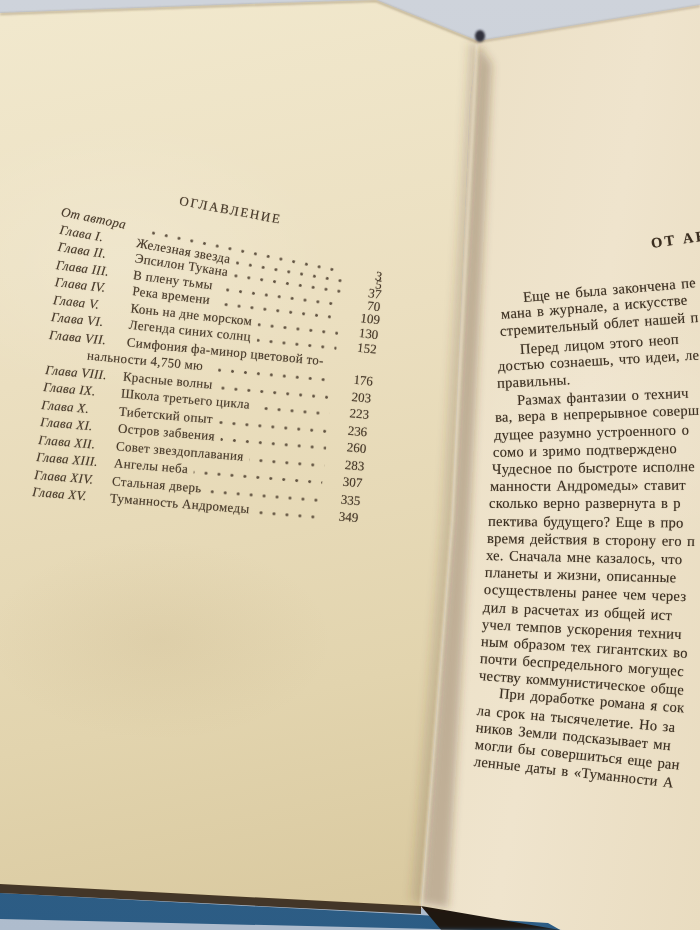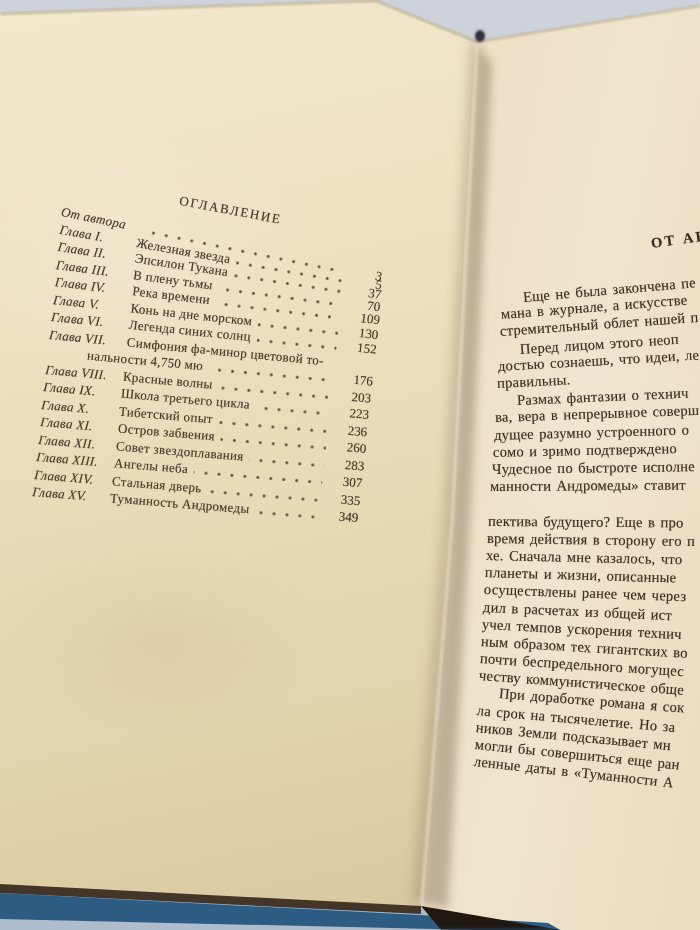--- a/index.html
+++ b/index.html
@@ -214,20 +214,21 @@
         <div class="rp-line" style="left: 499.9px; top: 323.4px; transform: rotate(-4.08deg);">стремительный облет нашей п</div>
         <div class="rp-line" style="left: 519.9px; top: 340.6px; transform: rotate(-3.67deg);">Перед лицом этого неоп</div>
         <div class="rp-line" style="left: 497.8px; top: 357.8px; transform: rotate(-3.26deg);">достью сознаешь, что идеи, ле</div>
         <div class="rp-line" style="left: 496.8px; top: 375px; transform: rotate(-2.85deg);">правильны.</div>
         <div class="rp-line" style="left: 516.7px; top: 392.2px; transform: rotate(-2.44deg);">Размах фантазии о технич</div>
         <div class="rp-line" style="left: 494.6px; top: 409.4px; transform: rotate(-2.03deg);">ва, вера в непрерывное соверш</div>
         <div class="rp-line" style="left: 493.6px; top: 426.6px; transform: rotate(-1.62deg);">дущее разумно устроенного о</div>
         <div class="rp-line" style="left: 492.6px; top: 443.8px; transform: rotate(-1.21deg);">сомо и зримо подтверждено</div>
         <div class="rp-line" style="left: 491.5px; top: 461px; transform: rotate(-0.8deg);">Чудесное по быстроте исполне</div>
         <div class="rp-line" style="left: 490.4px; top: 478.2px; transform: rotate(-0.39deg);">манности Андромеды» ставит</div>
+        <div class="rp-line" style="left: 489.4px; top: 495.4px; transform: rotate(0.02deg);">сколько верно развернута в р</div>
         <div class="rp-line" style="left: 488.4px; top: 512.6px; transform: rotate(0.43deg);">пектива будущего? Еще в про</div>
         <div class="rp-line" style="left: 487.3px; top: 529.8px; transform: rotate(0.84deg);">время действия в сторону его п</div>
         <div class="rp-line" style="left: 486.3px; top: 547px; transform: rotate(1.25deg);">хе. Сначала мне казалось, что</div>
         <div class="rp-line" style="left: 485.2px; top: 564.2px; transform: rotate(1.66deg);">планеты и жизни, описанные</div>
         <div class="rp-line" style="left: 484.1px; top: 581.4px; transform: rotate(2.07deg);">осуществлены ранее чем через</div>
         <div class="rp-line" style="left: 483.1px; top: 598.6px; transform: rotate(2.48deg);">дил в расчетах из общей ист</div>
         <div class="rp-line" style="left: 482.1px; top: 615.8px; transform: rotate(2.89deg);">учел темпов ускорения технич</div>
         <div class="rp-line" style="left: 481px; top: 633px; transform: rotate(3.3deg);">ным образом тех гигантских во</div>
         <div class="rp-line" style="left: 479.9px; top: 650.2px; transform: rotate(3.71deg);">почти беспредельного могущес</div>
         <div class="rp-line" style="left: 478.9px; top: 667.4px; transform: rotate(4.12deg);">честву коммунистическое обще</div>

